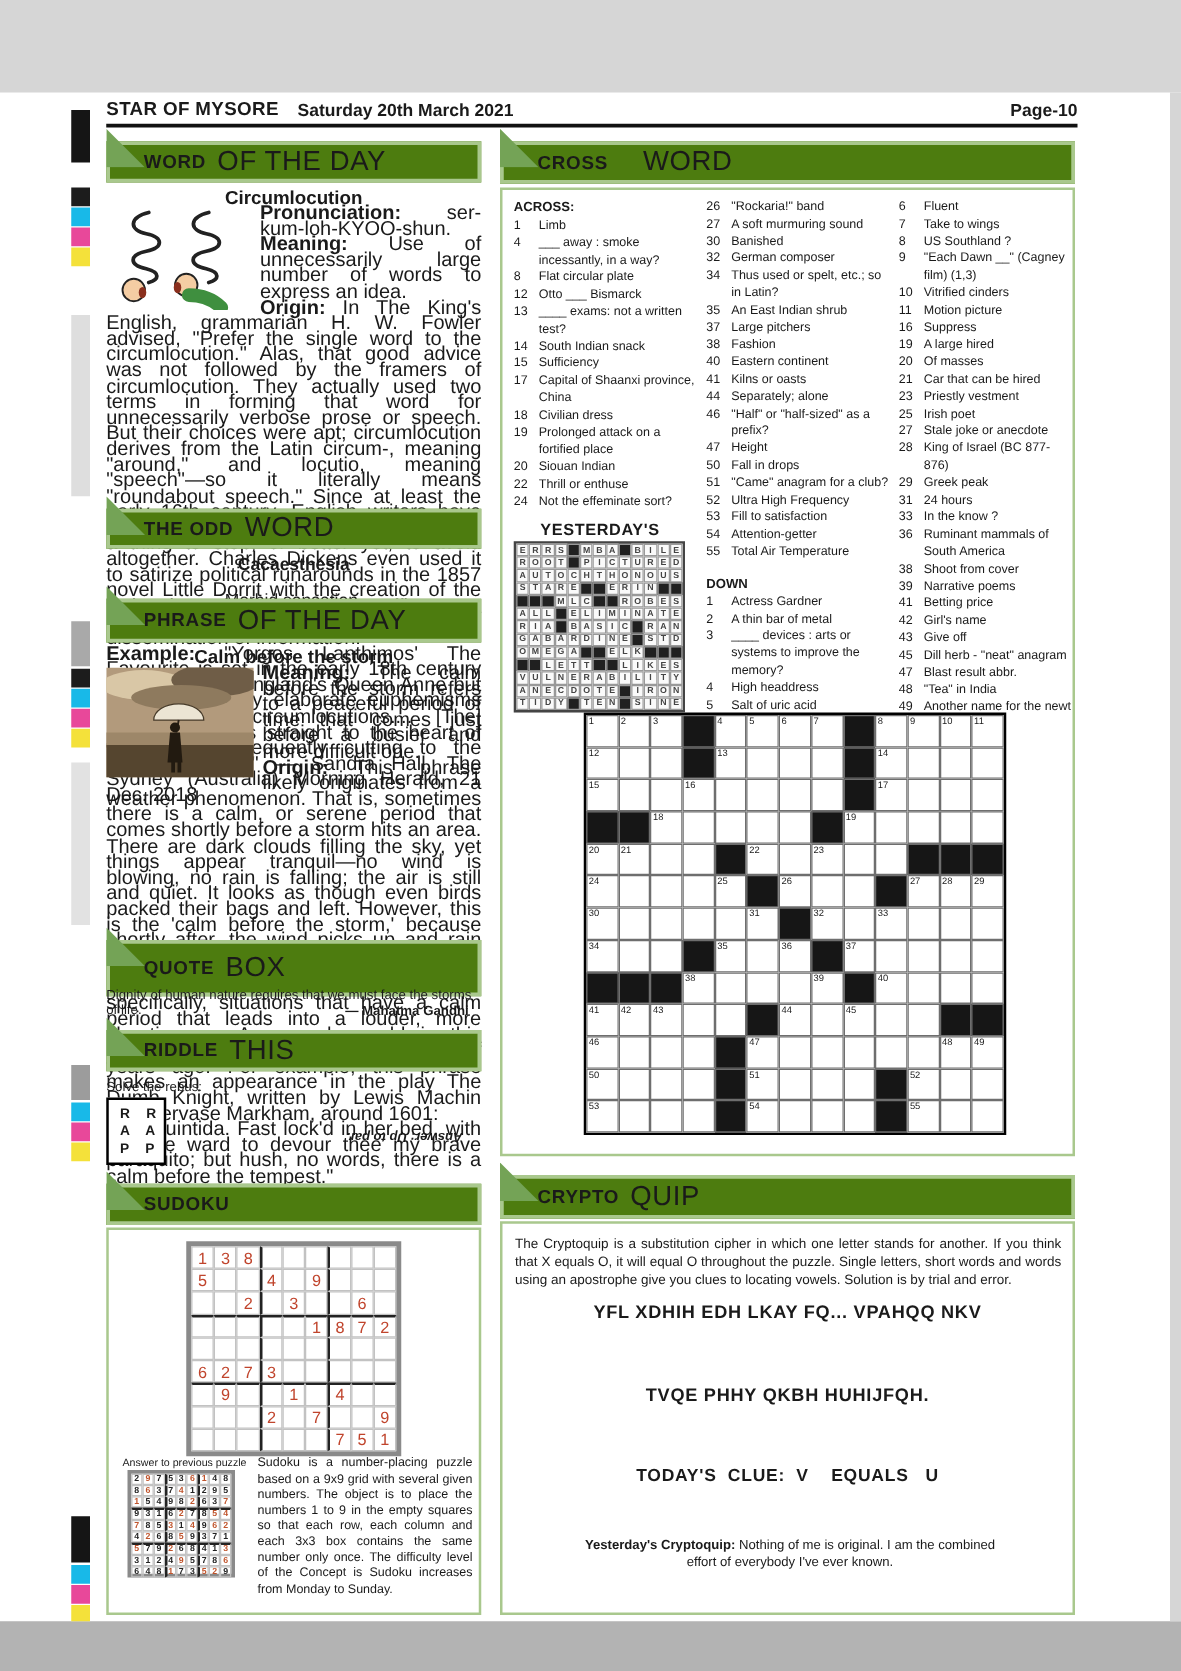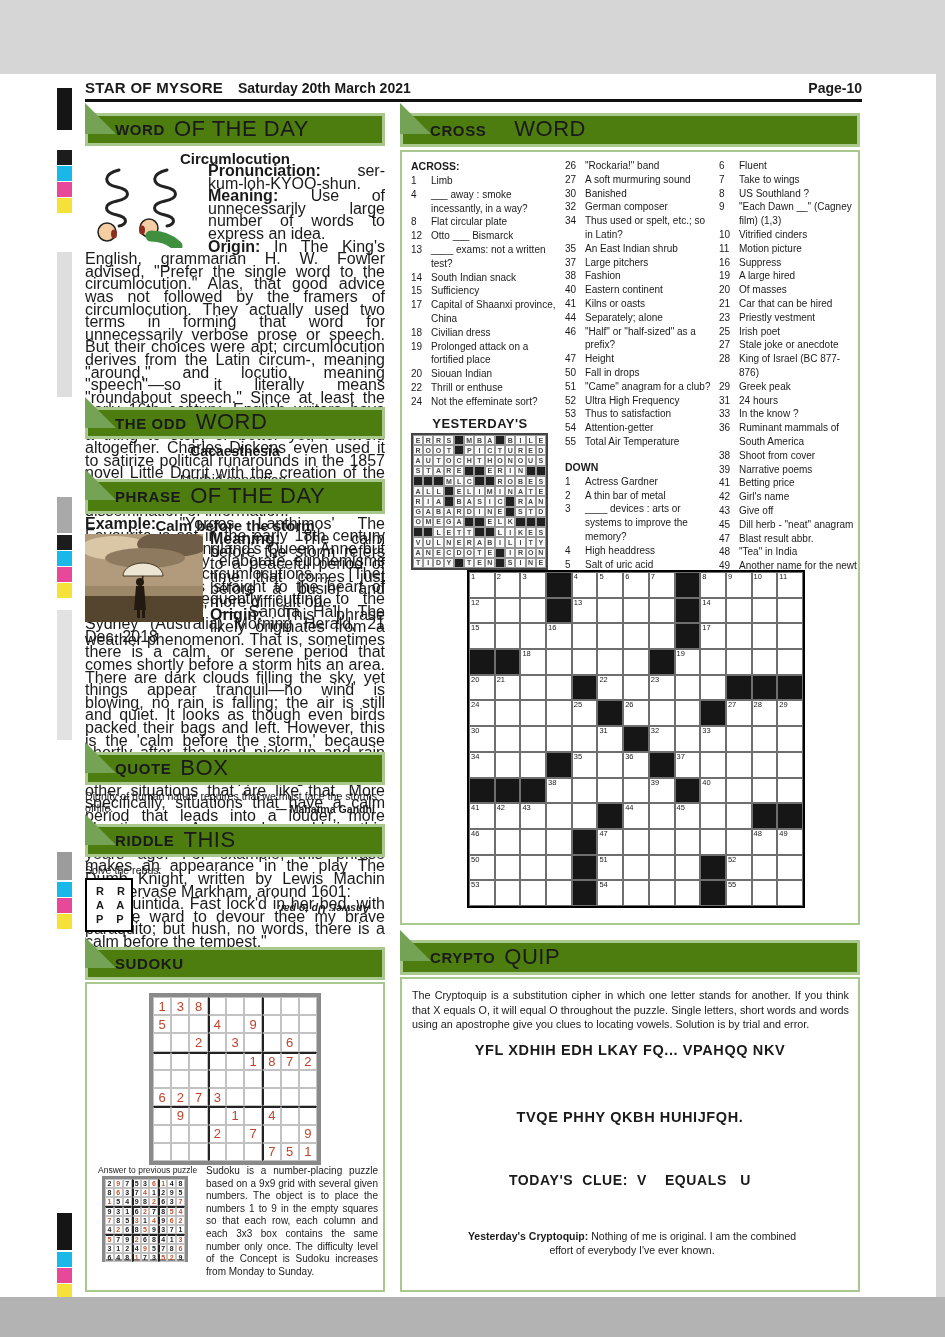--- a/index.html
+++ b/index.html
@@ -150,21 +150,21 @@
         <line x1="58" y1="42" x2="56" y2="52" stroke="#2a2117" stroke-width="1.5"></line>
         <circle cx="55" cy="48" r="4" fill="#221a10"></circle>
         <path d="M51 52 h8 l2 24 h-12 z" fill="#221a10"></path>
         <rect x="52" y="74" width="3" height="10" fill="#221a10"></rect>
         <rect x="57" y="74" width="3" height="10" fill="#221a10"></rect>
       </svg>
     </span>
     <span><b>Meaning:</b> The calm before the storm refers to a peaceful period of time that comes just before a busier and more difficult one.<br><b>Origin:</b> This phrase likely originates from a weather phenomenon. That is, sometimes there is a calm, or serene period that comes shortly before a storm hits an area. There are dark clouds filling the sky, yet things appear tranquil—no wind is blowing, no rain is falling; the air is still and quiet. It looks as though even birds packed their bags and left. However, this is the 'calm before the storm,' because shortly after, the wind picks up and rain starts to fall. This sort of weather occurrence is thus applied figuratively to other situations that are like that. More specifically, situations that have a calm period that leads into a louder, more chaotic one. Anyway, how old is this expression? It was in use hundreds of years ago. For example, this phrase makes an appearance in the play The Dumb Knight, written by Lewis Machin and Gervase Markham, around 1601:<br>"Coloquintida. Fast lock'd in her bed, with a close ward to devour thee my brave paraquito; but hush, no words, there is a calm before the tempest."</span>
   </div>
 
-  <div class="sec-head" style="left:85px;top:752px;width:300px;height:33px;">
+  <div class="sec-head" style="left:85px;top:752px;width:300px;height:45px;">
     <span class="flag"></span>
     <span class="sh-strong">QUOTE</span>
     <span class="sh-light">BOX</span>
   </div>
   <div class="abs" style="left:85px;top:790px;width:300px;font-size:10.6px;">Dignity of human nature requires that we must face the storms of life.</div>
   <div class="abs" style="left:85px;top:803px;width:290px;font-size:10.6px;font-weight:bold;text-align:right;">— Mahatma Gandhi</div>
 
   <div class="sec-head" style="left:85px;top:824px;width:300px;height:33px;">
     <span class="flag"></span>
     <span class="sh-strong">RIDDLE</span>
@@ -474,21 +474,21 @@
         <div class="clue">
           <span class="cnum">51</span>
           <span class="ctext">"Came" anagram for a club?</span>
         </div>
         <div class="clue">
           <span class="cnum">52</span>
           <span class="ctext">Ultra High Frequency</span>
         </div>
         <div class="clue">
           <span class="cnum">53</span>
-          <span class="ctext">Thus to satisfaction</span>
+          <span class="ctext">Fill to satisfaction</span>
         </div>
         <div class="clue">
           <span class="cnum">54</span>
           <span class="ctext">Attention-getter</span>
         </div>
         <div class="clue">
           <span class="cnum">55</span>
           <span class="ctext">Total Air Temperature</span>
         </div>
         <div class="clues-h" style="margin-top: 11px;">DOWN</div>

